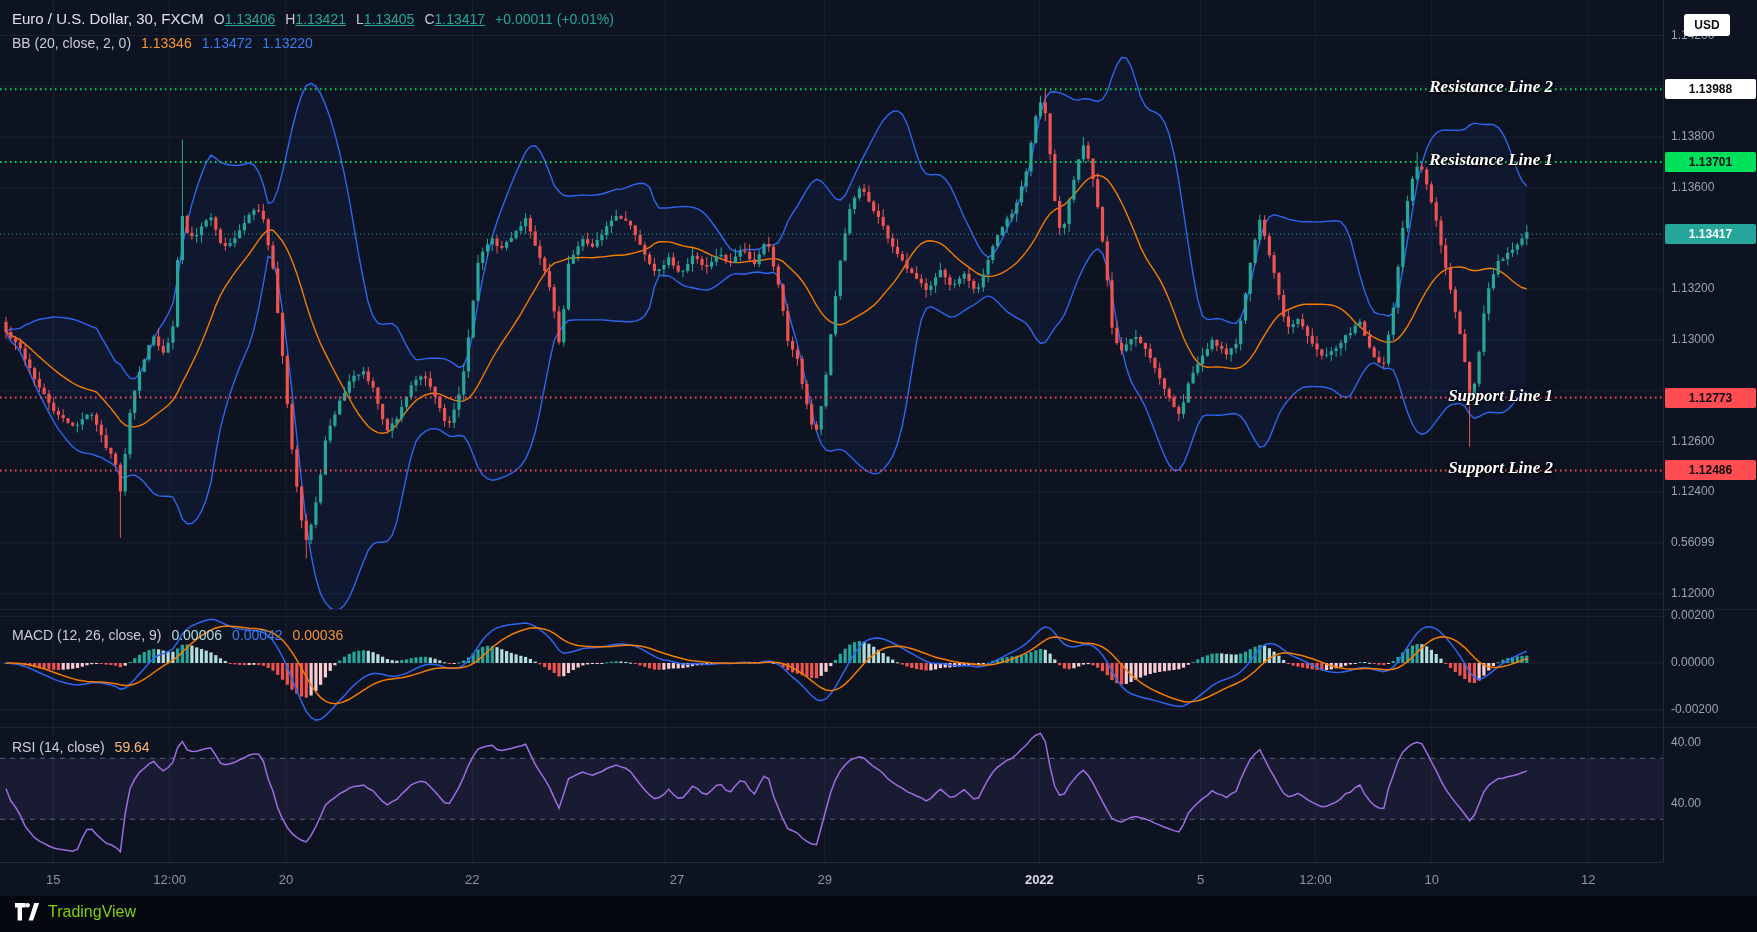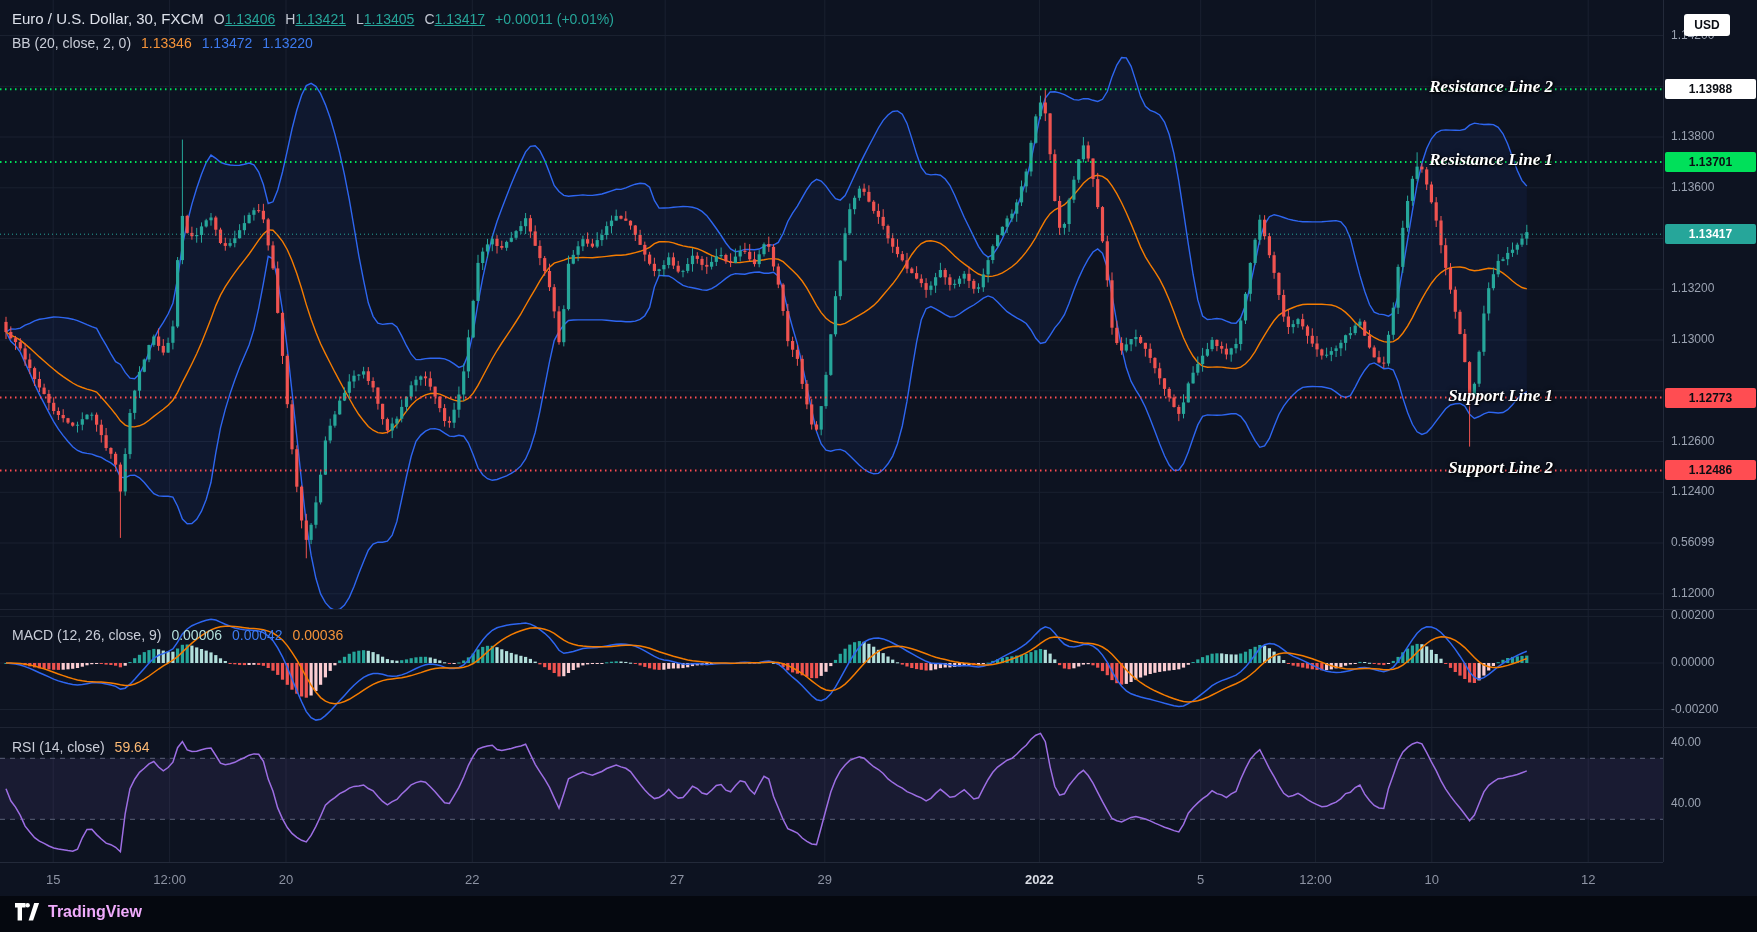--- a/index.html
+++ b/index.html
@@ -28,21 +28,21 @@
   .ind{color:#c9cdd8;font-size:14px;}
   .v{font-size:14px;}
   .v.orange{color:#f59339;} .v.blue{color:#3d7bf0;} .v.pale{color:#b2dfdb;} .v.purple{color:#fdba74;}
   .tl{position:absolute;top:9px;transform:translateX(-50%);font-size:13px;color:#8d93a3;}
   .tl.bold{color:#d9dce4;font-weight:700;}
   #usd-chip{position:absolute;left:1684px;top:14px;width:46px;height:22px;background:#ffffff;color:#0a0d14;
             font-weight:700;font-size:12px;display:flex;align-items:center;justify-content:center;
             border-radius:3px;z-index:10;cursor:pointer;}
   #bottom-bar{position:absolute;left:0;top:896px;width:1757px;height:36px;background:#05080f;}
   #brand{position:absolute;left:14px;top:6px;display:flex;align-items:center;gap:8px;
-         color:#f0abfc;font-size:16px;font-weight:700;cursor:pointer;}
+         color:#84cc16;font-size:16px;font-weight:400;cursor:pointer;}
 </style>
 </head>
 <body>
 
 <div id="app">
 
   <div class="pane" id="price-pane">
     <svg id="price-svg" width="1663" height="609">
         <line x1="53.2" y1="0" x2="53.2" y2="609" stroke="#1a2130"></line>
         <line x1="169.6" y1="0" x2="169.6" y2="609" stroke="#1a2130"></line>

